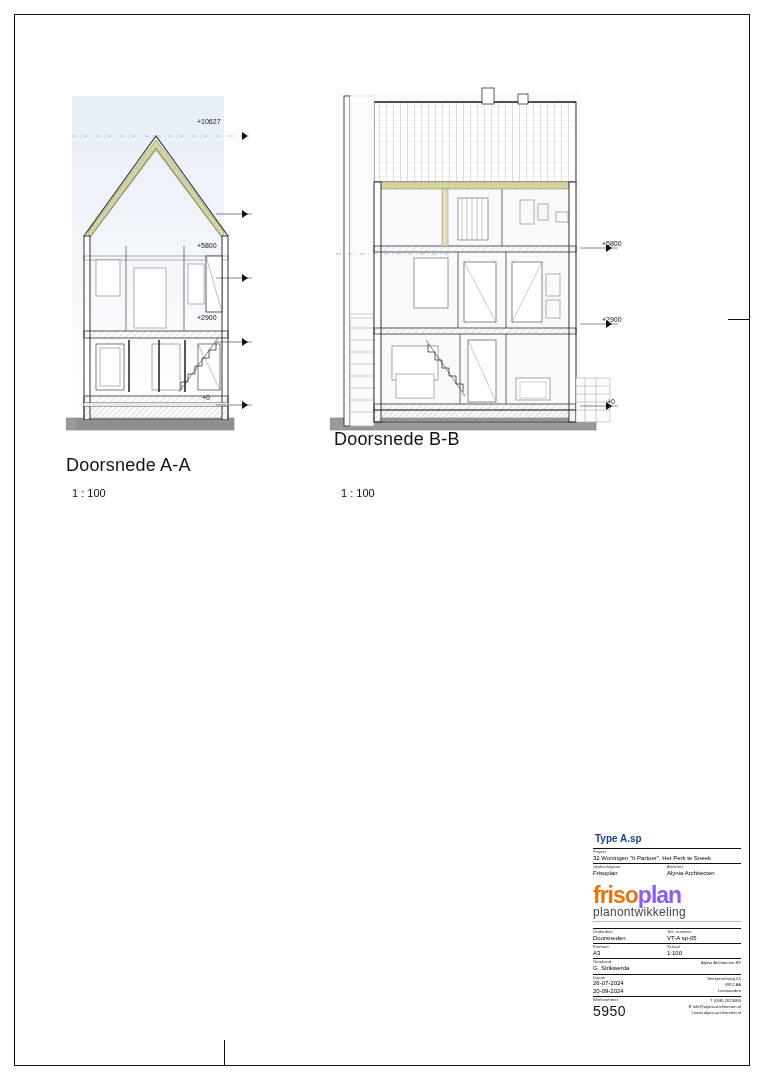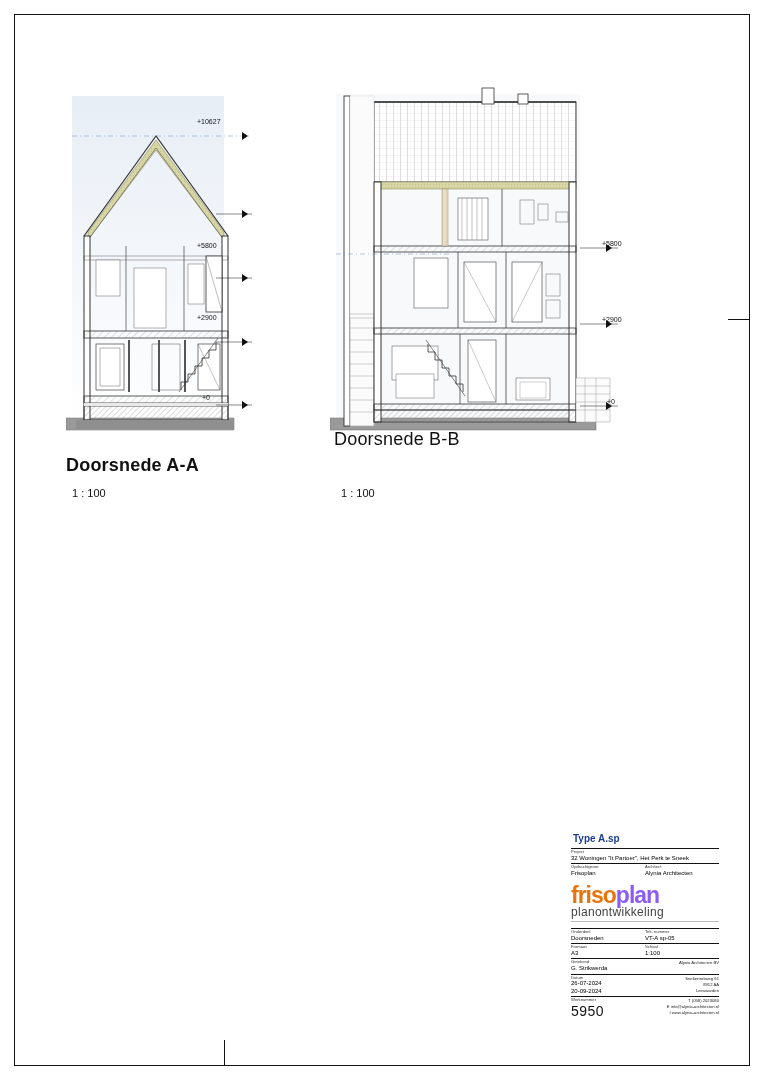--- a/index.html
+++ b/index.html
@@ -12,21 +12,21 @@
 
   
   .drawing{position:absolute;}
   .dwgA{left:66px;top:78px;width:190px;height:364px;}
   .dwgB{left:330px;top:78px;width:300px;height:364px;}
 
   .label{position:absolute;font-size:18px;color:#111;letter-spacing:.2px;}
   .scale{position:absolute;font-size:11px;color:#111;}
 
   
-  .titleblock{position:absolute;left:571px;top:833px;width:148px;height:222px;font-size:4.6px;color:#111;}
+  .titleblock{position:absolute;left:593px;top:833px;width:148px;height:222px;font-size:4.6px;color:#111;}
   .tb-type{font-size:10px;color:#1c3f94;font-weight:700;margin:0 0 4px 2px;}
   .tb-row{border-top:.6px solid #111;padding-top:1px;margin-bottom:1px;display:flex;}
   .tb-col{flex:1;min-width:0;}
   .tb-cap{font-size:4.2px;color:#333;line-height:1.1;}
   .tb-val{font-size:6px;color:#000;line-height:1.25;}
   .logo{margin:7px 0 6px 0;}
   .logo-main{font-size:23px;font-weight:700;letter-spacing:-1px;line-height:1;}
   .logo-friso{color:#e8740c;text-align:center;}
   .logo-plan{color:#8b5cf6;margin-top:47px;}
   .logo-sub{font-size:12px;color:#444;letter-spacing:.3px;margin-top:-2px;}
@@ -151,21 +151,21 @@
 
       <rect x="10" y="342" width="158" height="10" fill="#8f8f8f"></rect>
     </svg>
 
     <span class="level-lbl" style="position:absolute;left:131px;top:40px;font-size:7px;">+10627</span>
     <span class="level-lbl" style="position:absolute;left:131px;top:164px;font-size:7px;">+5800</span>
     <span class="level-lbl" style="position:absolute;left:131px;top:236px;font-size:7px;">+2900</span>
     <span class="level-lbl" style="position:absolute;left:136px;top:316px;font-size:7px;">+0</span>
   </div>
 
-  <div class="label" style="left:66px;top:455px;font-weight:bold;">Doorsnede A-A</div>
+  <div class="label" style="left:66px;top:455px;">Doorsnede A-A</div>
   <div class="scale" style="left:72px;top:487px;">1 : 100</div>
 
   <div class="drawing dwgB">
     <svg width="300" height="364" viewBox="0 0 300 364">
       <defs>
         <pattern id="roofB" width="7" height="7" patternUnits="userSpaceOnUse">
           <rect width="7" height="7" fill="#ffffff"></rect>
           <line x1="0" y1="0" x2="0" y2="7" stroke="#7a7a7a" stroke-width="0.5"></line>
           <line x1="0" y1="0" x2="7" y2="0" stroke="#cfcfcf" stroke-width="0.4"></line>
         </pattern>

